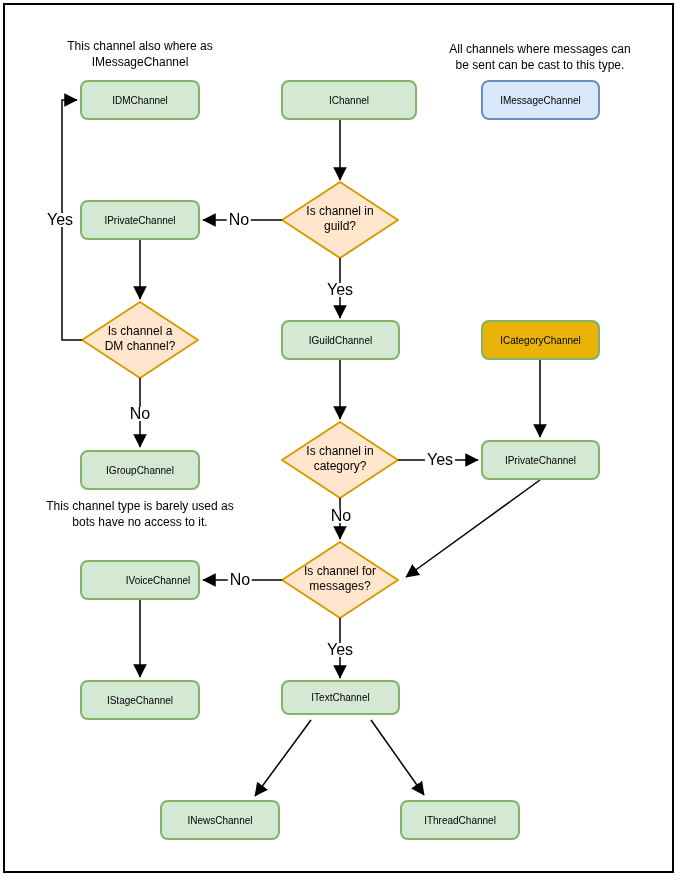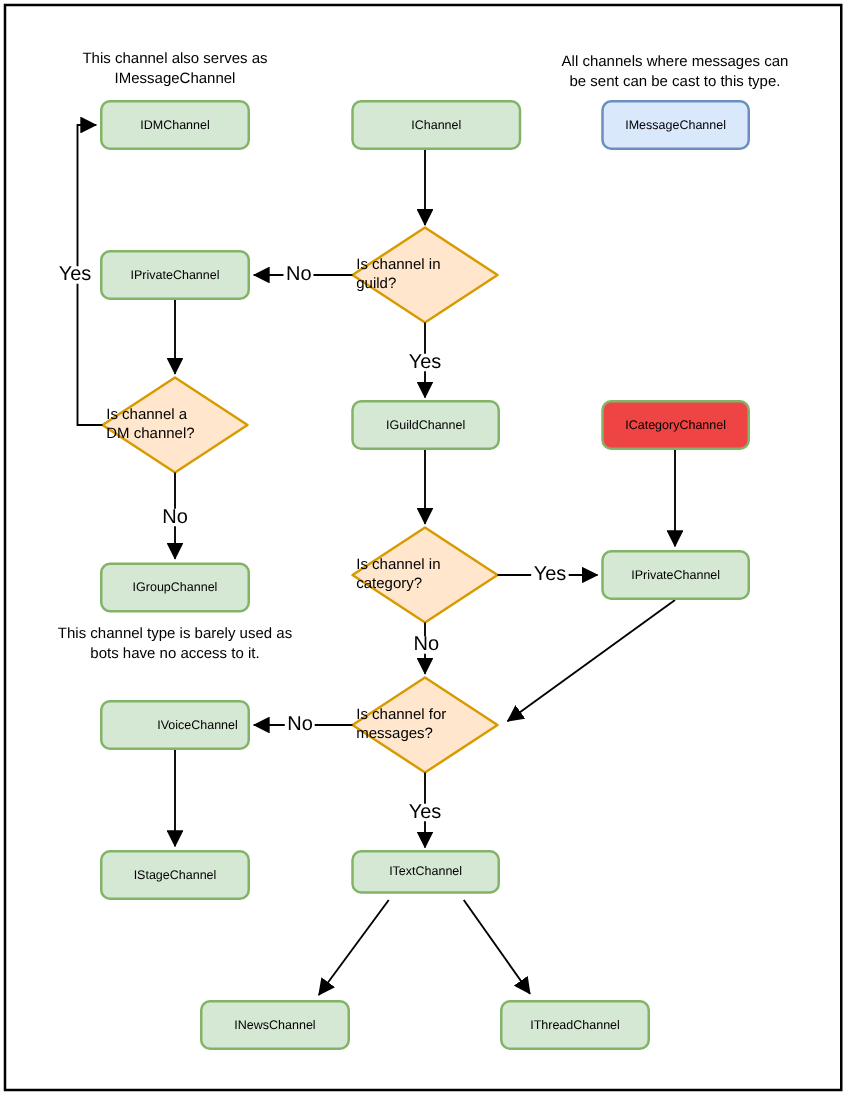--- a/index.html
+++ b/index.html
@@ -24,20 +24,21 @@
     position:absolute;
     box-sizing:border-box;
     border-radius:8px;
     display:flex;align-items:center;justify-content:center;
     font-size:10px;color:#000;
     text-align:center;
   }
   .decision-label{
     position:absolute;
     width:110px;
+    text-align:center;
     font-size:12px;color:#000;
     white-space:pre-line;
     line-height:15px;
   }
   .edge-label{
     position:absolute;
     transform:translate(-50%,-50%);
     background:#ffffff;
     font-size:16px;color:#000;
     padding:0 2px;
@@ -101,21 +102,21 @@
       </div>
       <div class="node" style="left: 481px; top: 80px; width: 119px; height: 40px; background: rgb(218, 232, 252); border: 2px solid rgb(108, 142, 191);">
         <span>IMessageChannel</span>
       </div>
       <div class="node" style="left: 80px; top: 200px; width: 120px; height: 40px; background: rgb(213, 232, 212); border: 2px solid rgb(130, 179, 102);">
         <span>IPrivateChannel</span>
       </div>
       <div class="node" style="left: 281px; top: 320px; width: 119px; height: 40px; background: rgb(213, 232, 212); border: 2px solid rgb(130, 179, 102);">
         <span>IGuildChannel</span>
       </div>
-      <div class="node" style="left: 481px; top: 320px; width: 119px; height: 40px; background: #ef4444; border: 2px solid rgb(130, 179, 102);">
+      <div class="node" style="left: 481px; top: 320px; width: 119px; height: 40px; background: #eab308; border: 2px solid rgb(130, 179, 102);">
         <span>ICategoryChannel</span>
       </div>
       <div class="node" style="left: 80px; top: 450px; width: 120px; height: 40px; background: rgb(213, 232, 212); border: 2px solid rgb(130, 179, 102);">
         <span>IGroupChannel</span>
       </div>
       <div class="node" style="left: 481px; top: 440px; width: 119px; height: 40px; background: rgb(213, 232, 212); border: 2px solid rgb(130, 179, 102);">
         <span>IPrivateChannel</span>
       </div>
       <div class="node" style="left: 80px; top: 560px; width: 120px; height: 40px; background: rgb(213, 232, 212); border: 2px solid rgb(130, 179, 102); padding-left: 36px;">
         <span>IVoiceChannel</span>
@@ -133,21 +134,21 @@
         <span>IThreadChannel</span>
       </div>
       <div class="edge-label" style="left: 60px; top: 220px;">Yes</div>
       <div class="edge-label" style="left: 239px; top: 220px;">No</div>
       <div class="edge-label" style="left: 340px; top: 290px;">Yes</div>
       <div class="edge-label" style="left: 140px; top: 414px;">No</div>
       <div class="edge-label" style="left: 440px; top: 460px;">Yes</div>
       <div class="edge-label" style="left: 341px; top: 516px;">No</div>
       <div class="edge-label" style="left: 240px; top: 580px;">No</div>
       <div class="edge-label" style="left: 340px; top: 650px;">Yes</div>
-      <div class="annotation" style="left: 140px; top: 38px;">This channel also serves as
+      <div class="annotation" style="left: 140px; top: 38px;">This channel also where as
 IMessageChannel</div>
       <div class="annotation" style="left: 540px; top: 41px;">All channels where messages can
 be sent can be cast to this type.</div>
       <div class="annotation" style="left: 140px; top: 498px;">This channel type is barely used as
 bots have no access to it.</div>
     </div>
   <div class="frame"></div>
 </div>
 
 </body></html>

